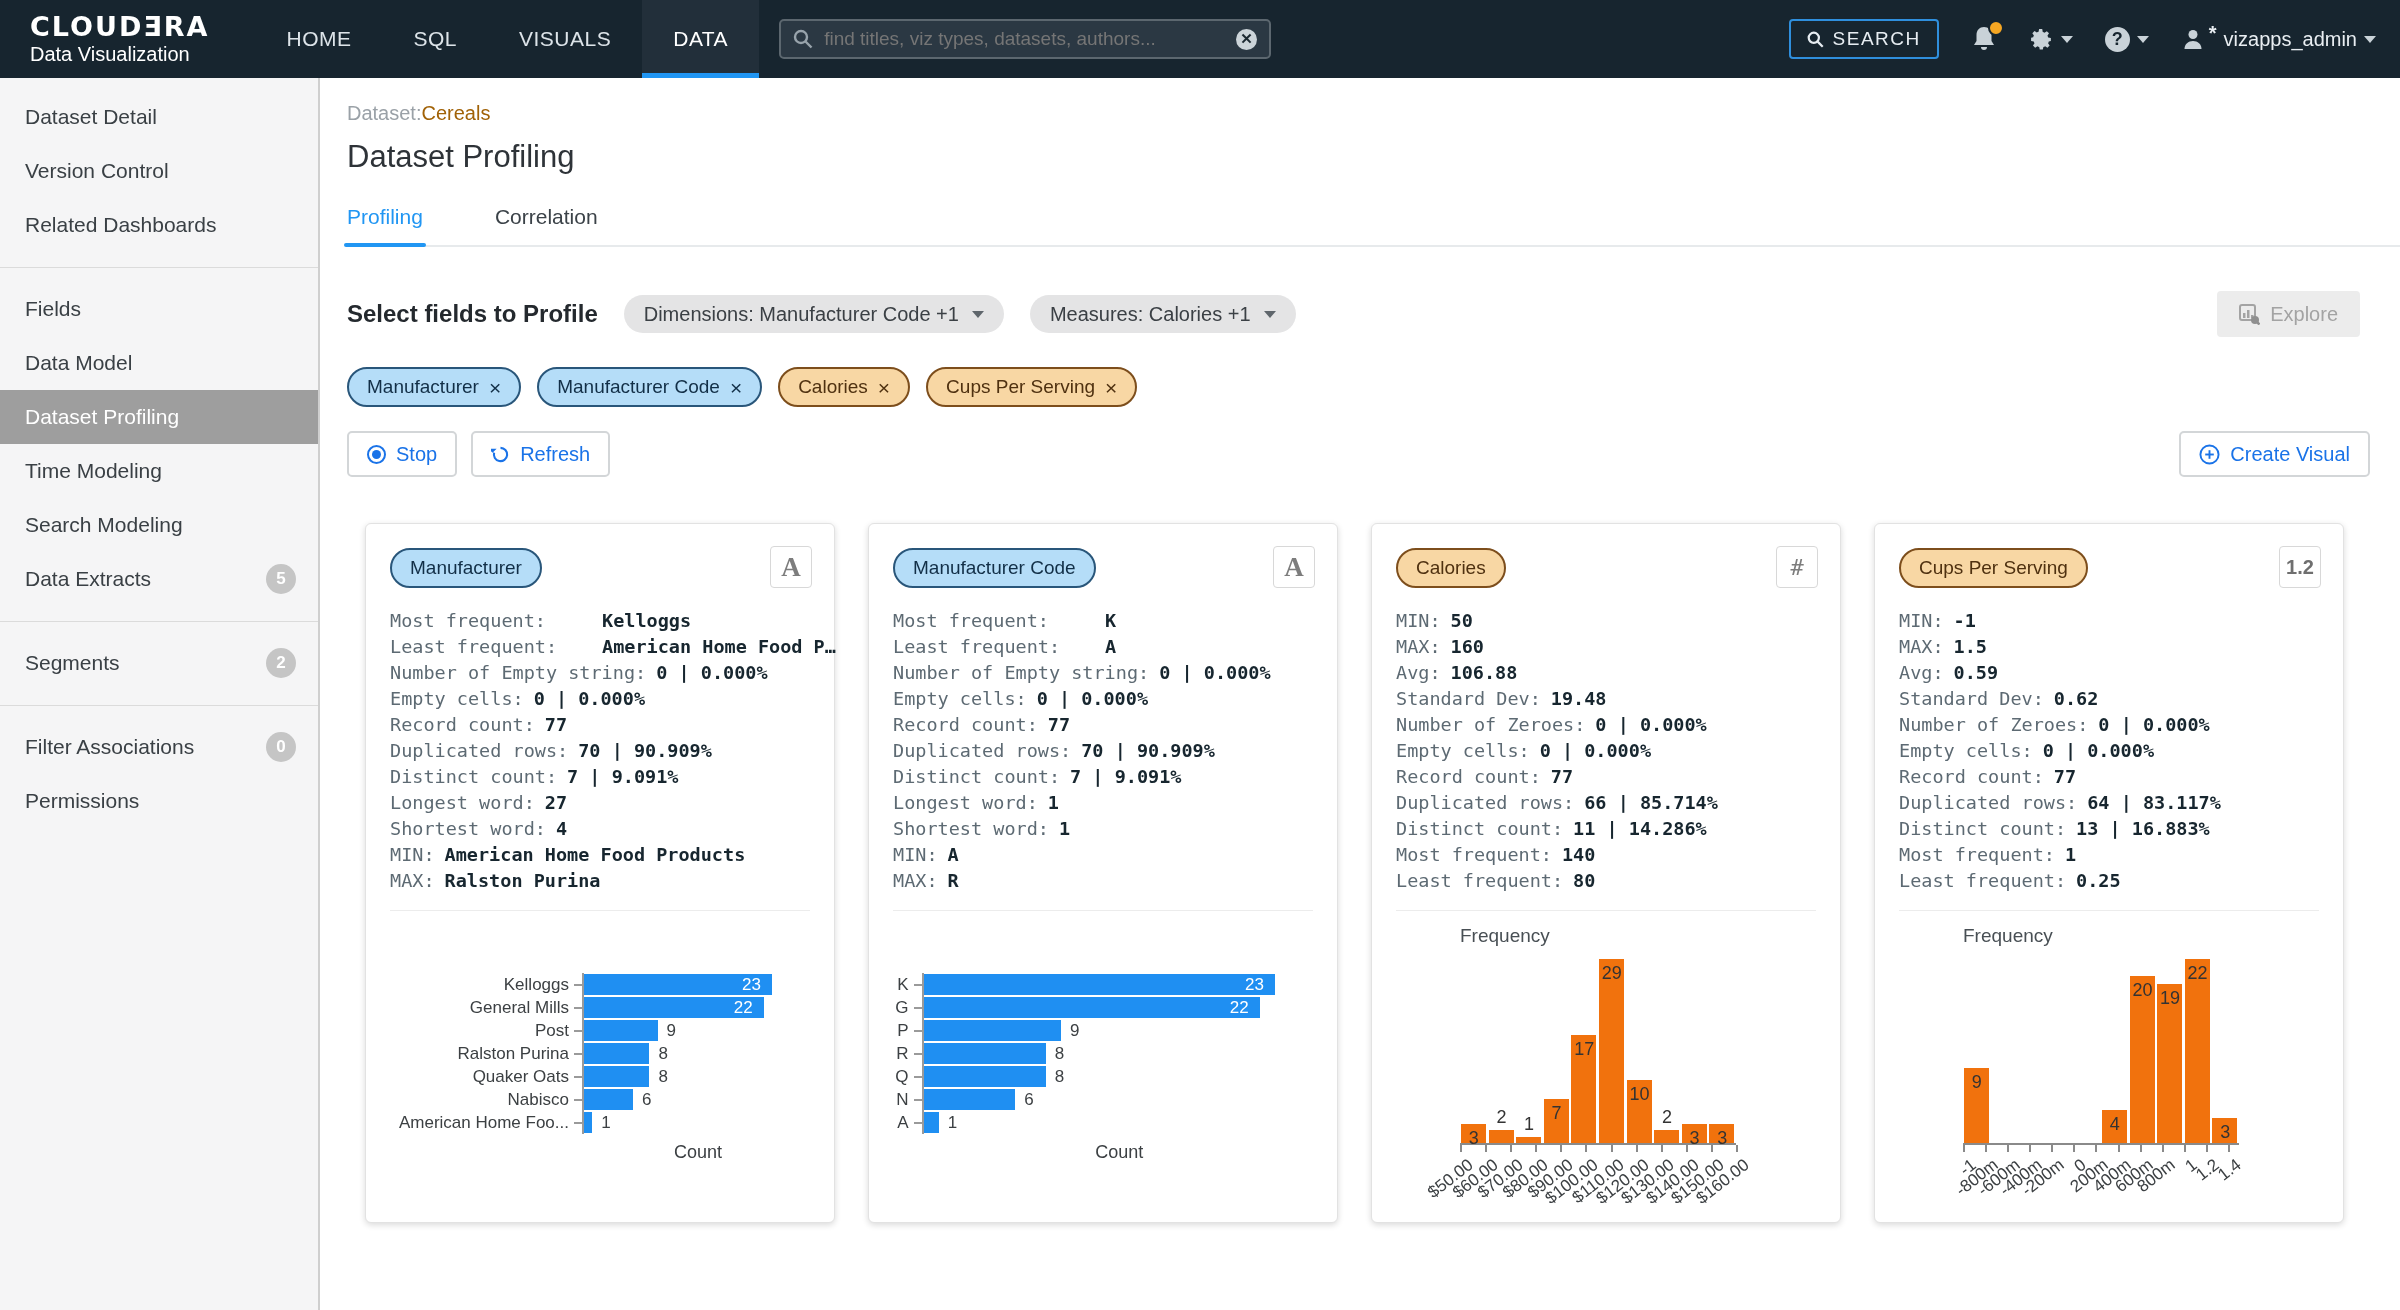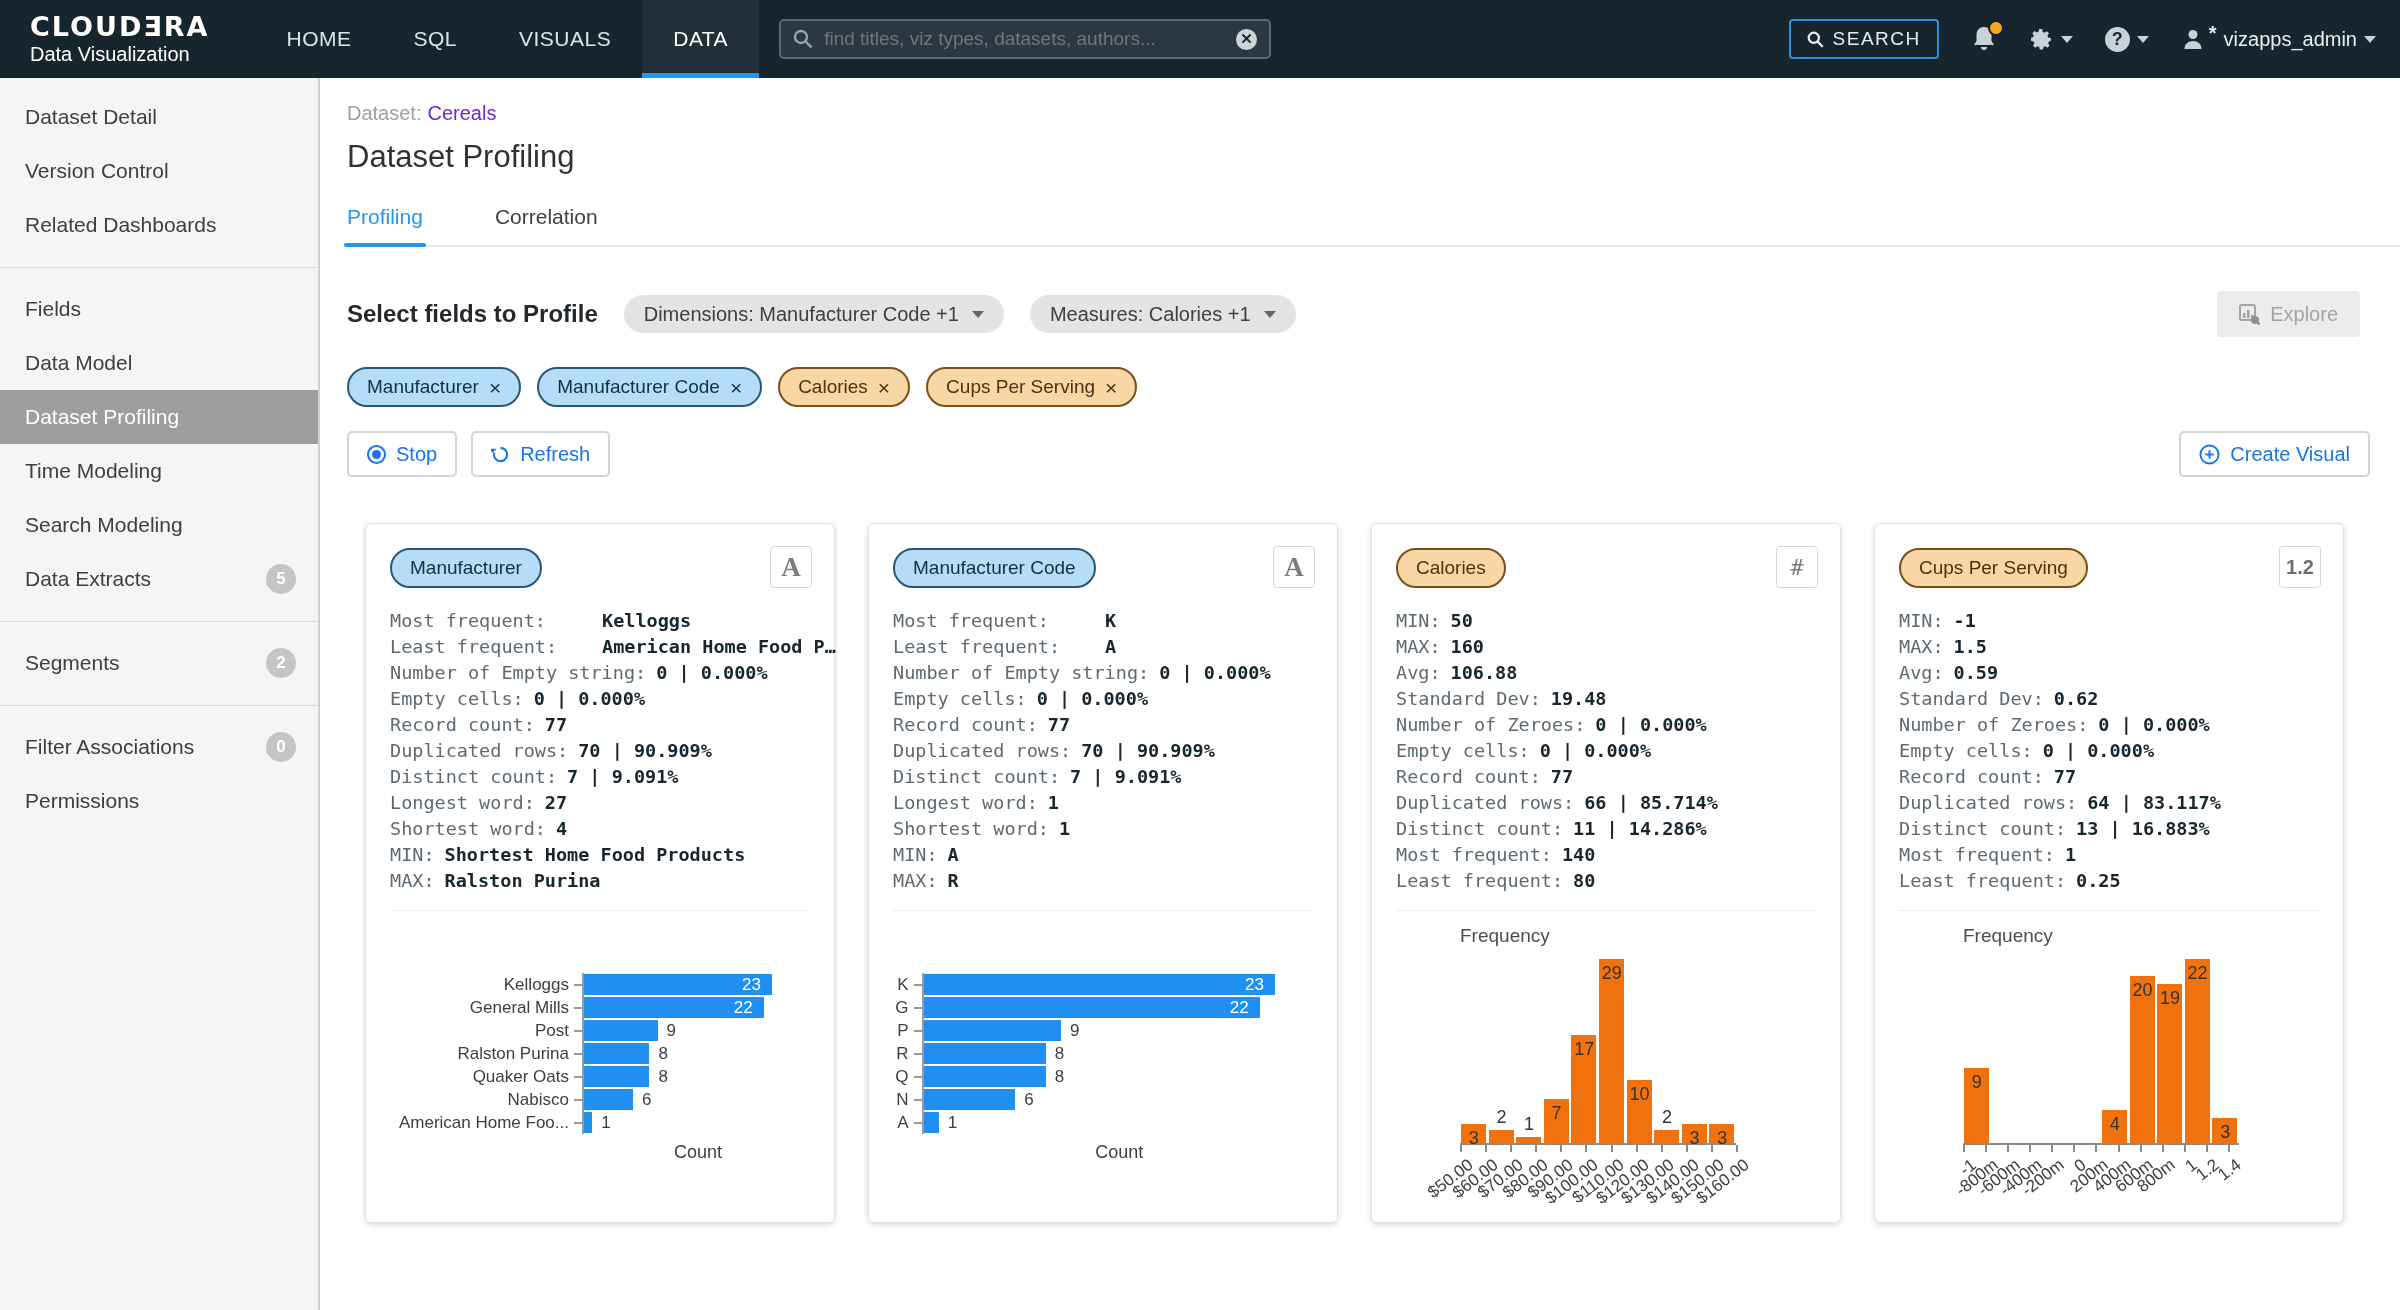--- a/index.html
+++ b/index.html
@@ -34,21 +34,21 @@
   .side-group + .side-group { border-top:1px solid #dbdbdb; margin-top:15px; padding-top:14px; }
   .side-item { height:54px; display:flex; align-items:center; padding:0 22px 0 25px; font-size:21px; color:#3a4045; cursor:pointer; }
   .side-item.active { background:var(--sidebar_active_bg,#9e9e9e); color:#fff; }
   .side-badge { margin-left:auto; width:30px; height:30px; border-radius:50%; background:#c5c5c5; color:#fff; font-size:17px; font-weight:bold; display:flex; align-items:center; justify-content:center; }
 
   .main { flex:1; padding-left:27px; background:#fff; }
 
   
   .breadcrumb { margin-top:24px; font-size:20px; }
   .crumb-label { color:#9aa1a7; }
-  .crumb-value { color:#6d28d9; margin-left:6px; }
+  .crumb-value { color:#a16207; }
   .page-title { margin-top:14px; font-size:31px; font-weight:400; color:#2e3338; }
   .page-tabs { display:flex; gap:72px; margin-top:30px; border-bottom:2px solid #e7eaec; }
   .page-tab { font-size:21px; color:#3b4248; padding-bottom:16px; position:relative; cursor:pointer; }
   .page-tab.active { color:var(--accent_blue,#2196f3); }
   .page-tab.active::after { content:''; position:absolute; left:-3px; right:-3px; bottom:-2px; height:4px; border-radius:2px; background:var(--accent_blue,#2196f3); }
 
   
   .select-row { display:flex; align-items:center; gap:26px; margin-top:44px; }
   .select-label { font-size:24px; font-weight:700; color:#24292e; }
   .dropdown-pill { background:#e4e4e5; border-radius:19px; height:38px; display:flex; align-items:center; gap:13px; padding:0 20px; font-size:20px; color:#3b4045; cursor:pointer; }
@@ -296,21 +296,21 @@
           <div class="stats">
             <div class="stat-row tab"><span class="stat-label">Most frequent:</span><span class="stat-value">Kelloggs</span></div>
             <div class="stat-row tab"><span class="stat-label">Least frequent:</span><span class="stat-value">American Home Food P…</span></div>
             <div class="stat-row"><span class="stat-label">Number of Empty string:</span><span class="stat-value">0 | 0.000%</span></div>
             <div class="stat-row"><span class="stat-label">Empty cells:</span><span class="stat-value">0 | 0.000%</span></div>
             <div class="stat-row"><span class="stat-label">Record count:</span><span class="stat-value">77</span></div>
             <div class="stat-row"><span class="stat-label">Duplicated rows:</span><span class="stat-value">70 | 90.909%</span></div>
             <div class="stat-row"><span class="stat-label">Distinct count:</span><span class="stat-value">7 | 9.091%</span></div>
             <div class="stat-row"><span class="stat-label">Longest word:</span><span class="stat-value">27</span></div>
             <div class="stat-row"><span class="stat-label">Shortest word:</span><span class="stat-value">4</span></div>
-            <div class="stat-row"><span class="stat-label">MIN:</span><span class="stat-value">Shortest Home Food Products</span></div>
+            <div class="stat-row"><span class="stat-label">MIN:</span><span class="stat-value">American Home Food Products</span></div>
             <div class="stat-row"><span class="stat-label">MAX:</span><span class="stat-value">Ralston Purina</span></div>
           </div>
           <div class="card-divider"></div>
           <div class="hbar">
             <div class="hbar-axis" style="left: 192px; height: 161px;"></div>
             <div class="hbar-row">
               <span class="hbar-cat" style="width: 184px;">Kelloggs</span>
               <span class="hbar-tickmark"></span>
               <div class="hbar-barwrap">
                 <div class="hbar-bar" style="width: 188px;"></div>

